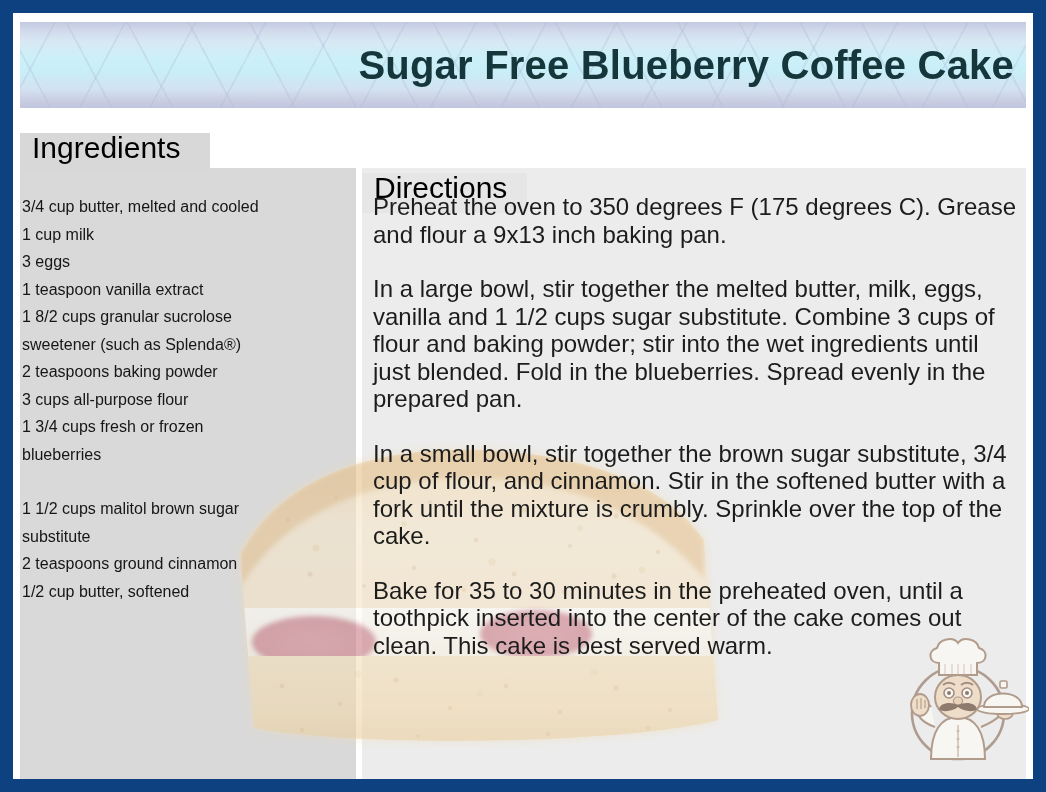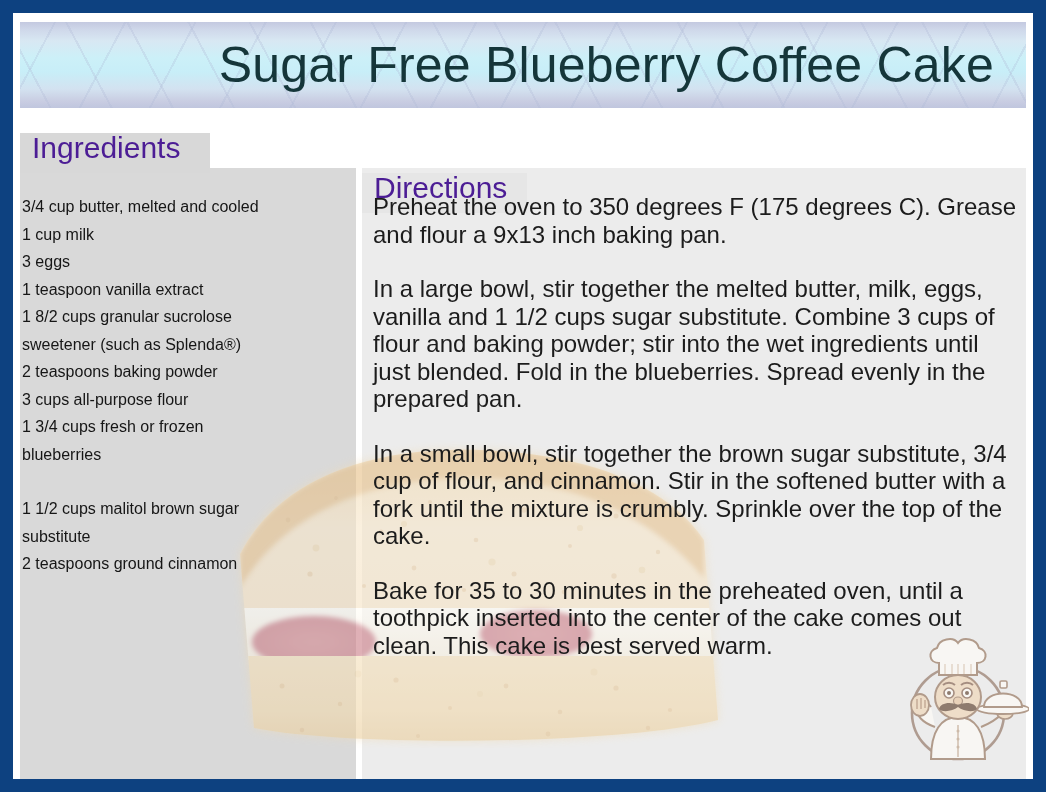--- a/index.html
+++ b/index.html
@@ -65,25 +65,25 @@
         #ccf0f8 42%,
         #c8eef8 58%,
         #d3e2f0 78%,
         #c9cde2 92%,
         #c0c6de 100%
       );
     overflow: hidden;
   }
   .banner-title {
     position: absolute;
-    right: 32px;
+    right: 12px;
     top: 50%;
     transform: translateY(-50%);
-    font-size: 50px;
-    font-weight: 400;
+    font-size: 40px;
+    font-weight: 700;
     color: #15363a;
     letter-spacing: 0.2px;
     white-space: nowrap;
   }
 
   
   .panel {
     position: absolute;
   }
   .panel-ing-body {
@@ -115,21 +115,21 @@
     width: 165px;
     background: #e6e6e6;
     margin-top: 40px;
   }
   .tab-label {
     position: absolute;
     left: 12px;
     top: -2px;
     font-size: 30px;
     font-weight: 400;
-    color: #4c1d95;
+    color: #000000;
     white-space: nowrap;
   }
 
   
   .cake-photo {
     position: absolute;
     left: 205px;
     top: 415px;
     width: 545px;
     height: 320px;
@@ -302,20 +302,21 @@
       <span class="ing-line">1 8/2 cups granular sucrolose</span>
       <span class="ing-line">sweetener (such as Splenda®)</span>
       <span class="ing-line">2 teaspoons baking powder</span>
       <span class="ing-line">3 cups all-purpose flour</span>
       <span class="ing-line">1 3/4 cups fresh or frozen</span>
       <span class="ing-line">blueberries</span>
       <span class="spacer"></span>
       <span class="ing-line">1 1/2 cups malitol brown sugar</span>
       <span class="ing-line">substitute</span>
       <span class="ing-line">2 teaspoons ground cinnamon</span>
+      <span class="ing-line">1/2 cup butter, softened</span>
     </div>
 
     <div class="directions-text">
       <p class="dir-para">Preheat the oven to 350 degrees F (175 degrees C). Grease and flour a 9x13 inch baking pan.</p>
       <p class="dir-para">In a large bowl, stir together the melted butter, milk, eggs, vanilla and 1 1/2 cups sugar substitute. Combine 3 cups of flour and baking powder; stir into the wet ingredients until just blended. Fold in the blueberries. Spread evenly in the prepared pan.</p>
       <p class="dir-para">In a small bowl, stir together the brown sugar substitute, 3/4 cup of flour, and cinnamon. Stir in the softened butter with a fork until the mixture is crumbly. Sprinkle over the top of the cake.</p>
       <p class="dir-para">Bake for 35 to 30 minutes in the preheated oven, until a toothpick inserted into the center of the cake comes out clean.  This cake is best served warm.</p>
     </div>
 
     <svg class="chef-logo" viewBox="0 0 142 142">

